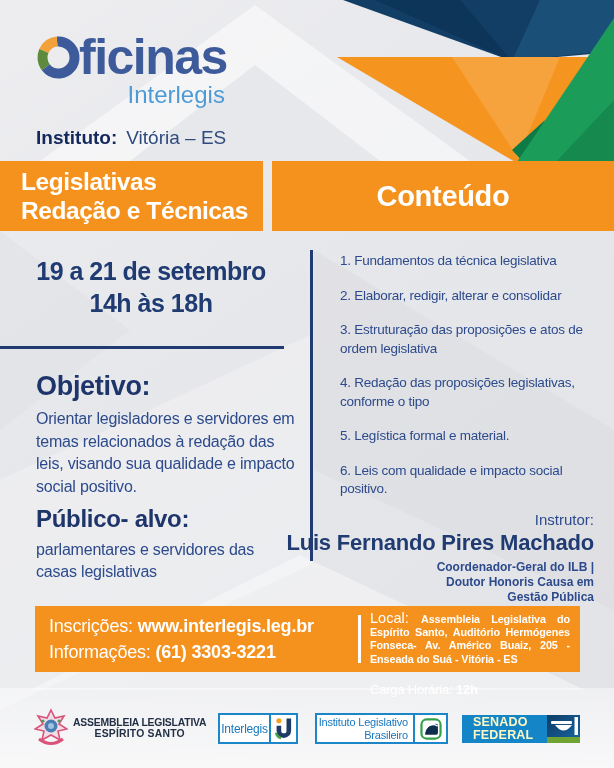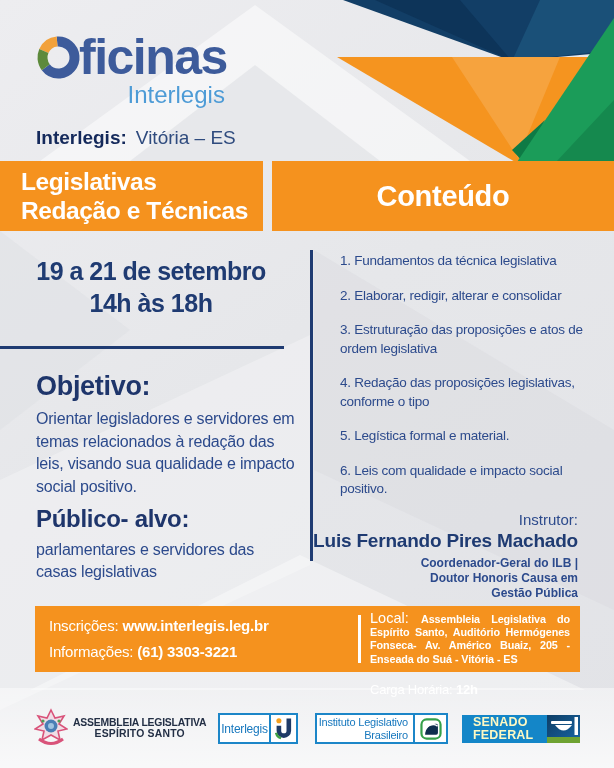--- a/index.html
+++ b/index.html
@@ -36,29 +36,29 @@
   .obj-text{left:36px;top:408px;width:260px;font-size:16px;line-height:22.5px;color:#2c4a8c;letter-spacing:-.2px;}
   .pub-title{left:36px;top:505px;font-size:24px;font-weight:bold;color:#1e356b;letter-spacing:-.3px;}
   .pub-text{left:36px;top:539px;width:235px;font-size:16px;line-height:22px;color:#2c4a8c;letter-spacing:-.2px;}
   .vrule{left:310px;top:250px;width:3px;height:311px;background:#1f3b72;}
 
   
   .clist{left:340px;top:252px;width:273px;}
   .citem{font-size:13.5px;line-height:18.5px;color:#2c4a8c;letter-spacing:-.25px;margin-bottom:16px;}
 
   
-  .instr{right:36px;top:511px;text-align:right;}
+  .instr{right:20px;top:511px;text-align:right;}
   .instr-label{font-size:15px;color:#2c4a8c;}
-  .instr-name{font-size:19px;font-weight:bold;color:#1f3b72;margin-top:2px;letter-spacing:-.2px;}
+  .instr-name{font-size:22px;font-weight:bold;color:#1f3b72;margin-top:2px;letter-spacing:-.2px;}
   .instr-role{font-size:12px;font-weight:bold;color:#2c4a8c;line-height:15px;margin-top:4px;}
 
   
   .infobar{left:35px;top:606px;width:545px;height:66px;background:#f5921e;display:flex;align-items:stretch;z-index:3;}
   .info-left{width:323px;box-sizing:border-box;padding-left:14px;display:flex;flex-direction:column;justify-content:center;}
-  .info-left .row{color:#fff;font-size:15px;line-height:26px;letter-spacing:-.2px;white-space:nowrap;}
+  .info-left .row{color:#fff;font-size:18px;line-height:26px;letter-spacing:-.2px;white-space:nowrap;}
   .info-left .b{font-weight:bold;}
   .info-div{width:3px;background:#fff;margin:9px 0;}
   .info-right{flex:1;box-sizing:border-box;padding:6px 10px 4px 9px;color:#fff;}
   .local-p{font-size:10.8px;font-weight:bold;line-height:13.2px;text-align:justify;letter-spacing:-.1px;}
   .local-p .lbl{font-size:14.5px;font-weight:normal;letter-spacing:0;}
   .carga{font-size:13px;margin-top:16px;letter-spacing:-.2px;}
   .carga .b{font-weight:bold;}
 
   
   .footer-band{left:0;top:688px;width:614px;height:80px;background:linear-gradient(180deg,rgba(255,255,255,.45),rgba(255,255,255,.75));}
@@ -109,21 +109,21 @@
         <circle cx="22.5" cy="22.5" r="16" fill="none" stroke="#3d5b9b" stroke-width="10" pathLength="100" stroke-dasharray="66 34" transform="rotate(-95 22.5 22.5)"></circle>
         <circle cx="22.5" cy="22.5" r="16" fill="none" stroke="#f2a13b" stroke-width="10" pathLength="100" stroke-dasharray="17 83" stroke-dashoffset="-83" transform="rotate(-95 22.5 22.5)"></circle>
         <circle cx="22.5" cy="22.5" r="16" fill="none" stroke="#5d8a3c" stroke-width="10" pathLength="100" stroke-dasharray="17 83" stroke-dashoffset="-66" transform="rotate(-95 22.5 22.5)"></circle>
       </svg>
       <span class="logo-title">ficinas</span>
     </div>
     <div class="logo-sub">Interlegis</div>
   </div>
 
   <div class="abs presencial">
-    <span class="lbl">Interlegis:</span><span class="val">Vitória – ES</span>
+    <span class="lbl">Instituto:</span><span class="val">Vitória – ES</span>
   </div>
 
   <div class="abs banner banner-left">
     <div class="ln">Legislativas</div>
     <div class="ln">Redação e Técnicas</div>
   </div>
   <div class="abs banner banner-right">
     <div class="ln">Conteúdo</div>
   </div>
 

